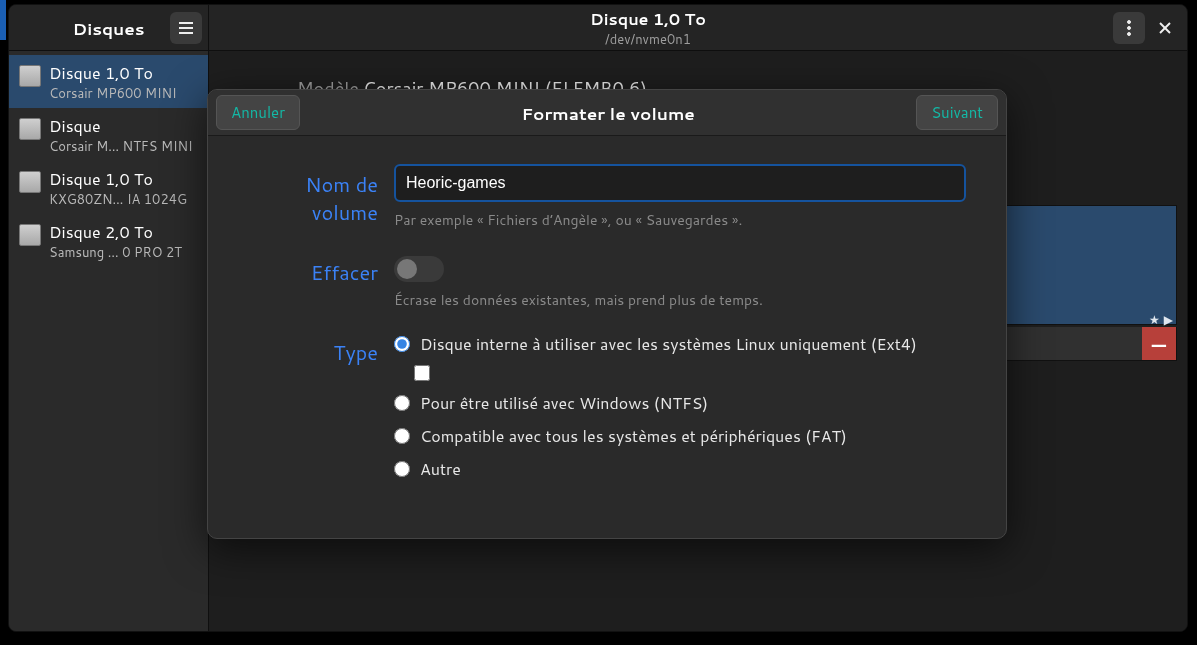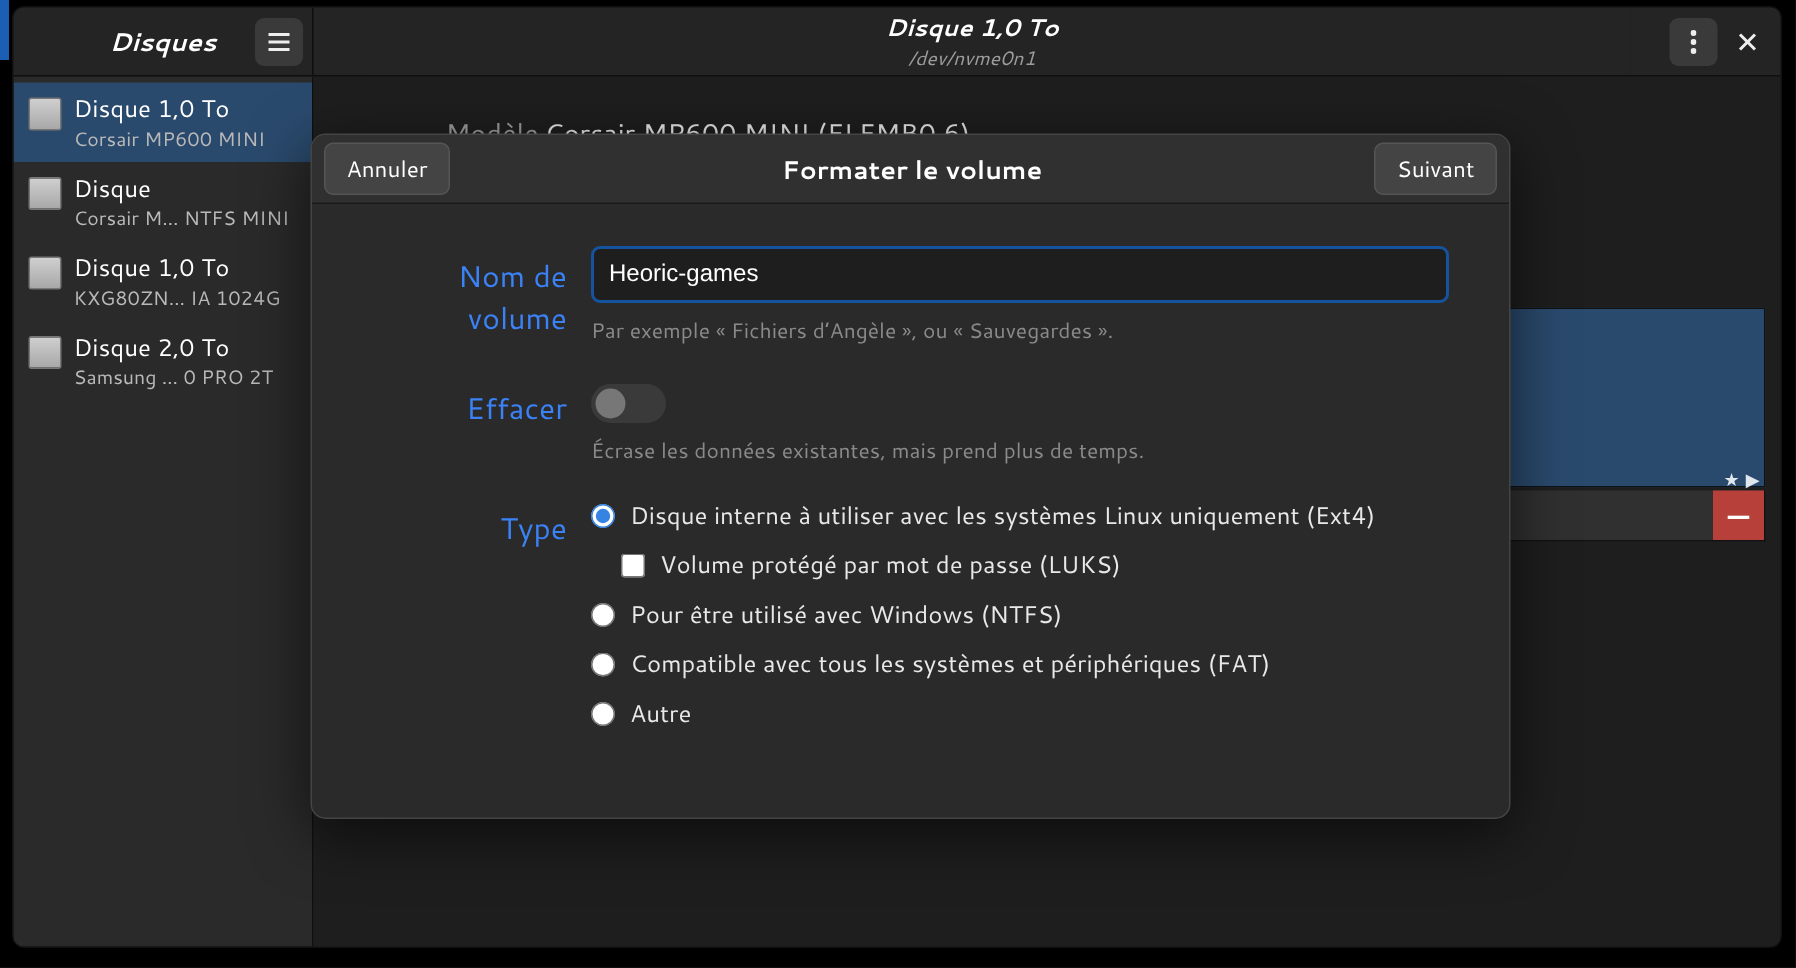--- a/index.html
+++ b/index.html
@@ -22,21 +22,20 @@
     display: flex;
     flex-direction: column;
     overflow: hidden;
   }
   
   .headerbar {
     height: 46px;
     display: flex;
     align-items: stretch;
     border-bottom: 1px solid #0f0f0f;
-    font-style: italic;
   }
   .hb-left {
     width: 200px;
     display: flex;
     align-items: center;
     justify-content: center;
     position: relative;
     background: #242424;
     border-right: 1px solid #0f0f0f;
   }
@@ -151,21 +150,21 @@
     background: #303030;
     border-bottom: 1px solid #1a1a1a;
     display: flex; align-items: center; justify-content: space-between;
     padding: 0 8px;
   }
   .dlg-btn {
     padding: 6px 14px;
     background: #444;
     border: 1px solid #555;
     border-radius: 6px;
-    font-size: 15px; color: #ffffff;
+    font-size: 15px; color: #14b8a6;
     cursor: pointer;
   }
   .dlg-btn.suggested { background: #444; }
   .dlg-title { font-size: 17px; font-weight: 600; color: #fff; }
   .dlg-body { padding: 28px 40px 40px 40px; }
   .form-row { display: flex; align-items: flex-start; gap: 16px; margin-bottom: 8px; }
   .form-label { width: 130px; text-align: right; font-size: 20px; color: #3b82f6; padding-top: 6px; }
   .form-field { flex: 1; }
   .text-input {
     width: 100%; padding: 8px 10px;
@@ -320,21 +319,20 @@
 
       <div class="form-row">
         <div class="form-label">Type</div>
         <div class="form-field">
           <label class="radio-opt">
             <input type="radio" name="fs" checked="" style="">
             <span>Disque interne à utiliser avec les systèmes Linux uniquement (Ext4)</span>
           </label>
           <label class="check-opt">
             <input type="checkbox" style="">
-            <span>Volume protégé par mot de passe (LUKS)</span>
           </label>
           <label class="radio-opt">
             <input type="radio" name="fs" style="">
             <span>Pour être utilisé avec Windows (NTFS)</span>
           </label>
           <label class="radio-opt">
             <input type="radio" name="fs" style="">
             <span>Compatible avec tous les systèmes et périphériques (FAT)</span>
           </label>
           <label class="radio-opt">

